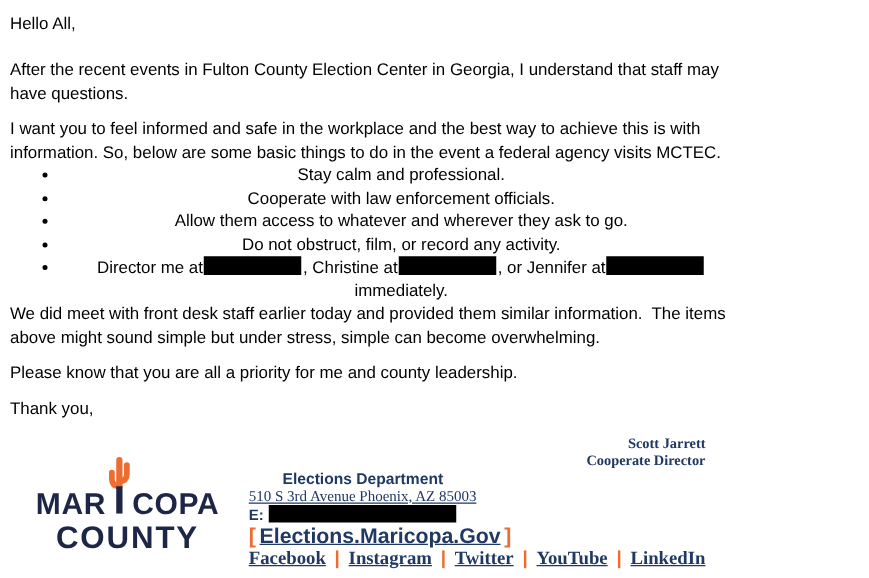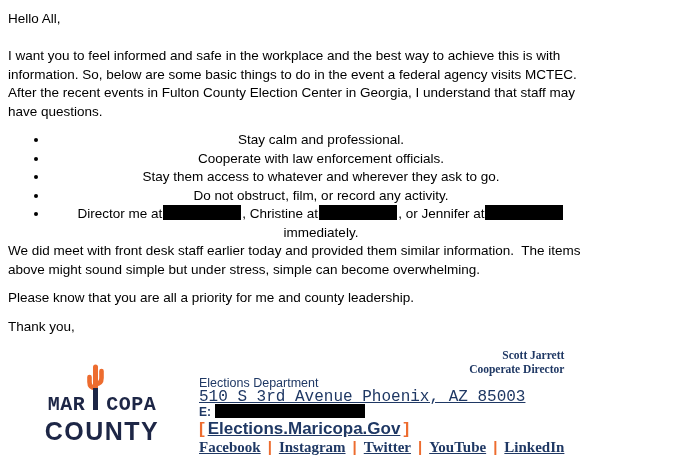--- a/index.html
+++ b/index.html
@@ -50,25 +50,24 @@
   .logo {
     width: 182px;
     padding-left: 6px;
     text-align: center;
     color: #1d2646;
     font-family: "Liberation Sans", sans-serif;
     font-weight: bold;
     user-select: none;
   }
   .logo-line1 {
-    font-size: 20px;
+    font-size: 24px;
     letter-spacing: 0.5px;
     line-height: 28px;
     white-space: nowrap;
-    font-family: Liberation Mono, monospace;
   }
   .logo-line2 {
     font-size: 25px;
     letter-spacing: 1.5px;
     line-height: 24px;
   }
   .cactus {
     display: inline-block;
     vertical-align: baseline;
     margin: 0 1px;
@@ -79,27 +78,28 @@
   }
   .sig-name, .sig-title {
     font-family: "Liberation Serif", serif;
     font-weight: bold;
     font-size: 11.5px;
     line-height: 14px;
     text-align: right;
   }
   .sig-dept {
     font-family: "Liberation Sans", sans-serif;
-    font-weight: normal;
+    font-weight: bold;
     font-size: 12.5px;
     line-height: 14px;
+    margin-left: 27px;
   }
   .sig-address {
-    font-family: Liberation Mono, monospace;
-    font-size: 16px;
+    font-family: Liberation Serif, serif;
+    font-size: 12px;
     line-height: 14px;
   }
   .sig-address a {
     color: #1f3864;
     text-decoration: underline;
   }
   .sig-email {
     font-family: "Liberation Sans", sans-serif;
     font-weight: bold;
     font-size: 12px;
@@ -135,28 +135,28 @@
     font-family: "Liberation Sans", sans-serif;
   }
 </style>
 </head>
 <body>
 
 <div class="page">
 
   <p class="para gap-full">Hello All,</p>
 
+  <p class="para gap-half">After the recent events in Fulton County Election Center in Georgia, I understand that staff may have questions.</p>
+
   <p class="para">I want you to feel informed and safe in the workplace and the best way to achieve this is with information. So, below are some basic things to do in the event a federal agency visits MCTEC.</p>
-
-  <p class="para gap-half">After the recent events in Fulton County Election Center in Georgia, I understand that staff may have questions.</p>
 
   <ul class="action-list">
     <li><span>Stay calm and professional.</span></li>
     <li><span>Cooperate with law enforcement officials.</span></li>
-    <li><span>Stay them access to whatever and wherever they ask to go.</span></li>
+    <li><span>Allow them access to whatever and wherever they ask to go.</span></li>
     <li><span>Do not obstruct, film, or record any activity.</span></li>
     <li>
       <span>Director me at</span><span class="redacted"></span><span>, Christine at</span><span class="redacted"></span><span>, or Jennifer at</span><span class="redacted"></span>
       <span class="immediately">immediately.</span>
     </li>
   </ul>
 
   <p class="para gap-half">We did meet with front desk staff earlier today and provided them similar information.  The items above might sound simple but under stress, simple can become overwhelming.</p>
 
   <p class="para gap-half">Please know that you are all a priority for me and county leadership.</p>

